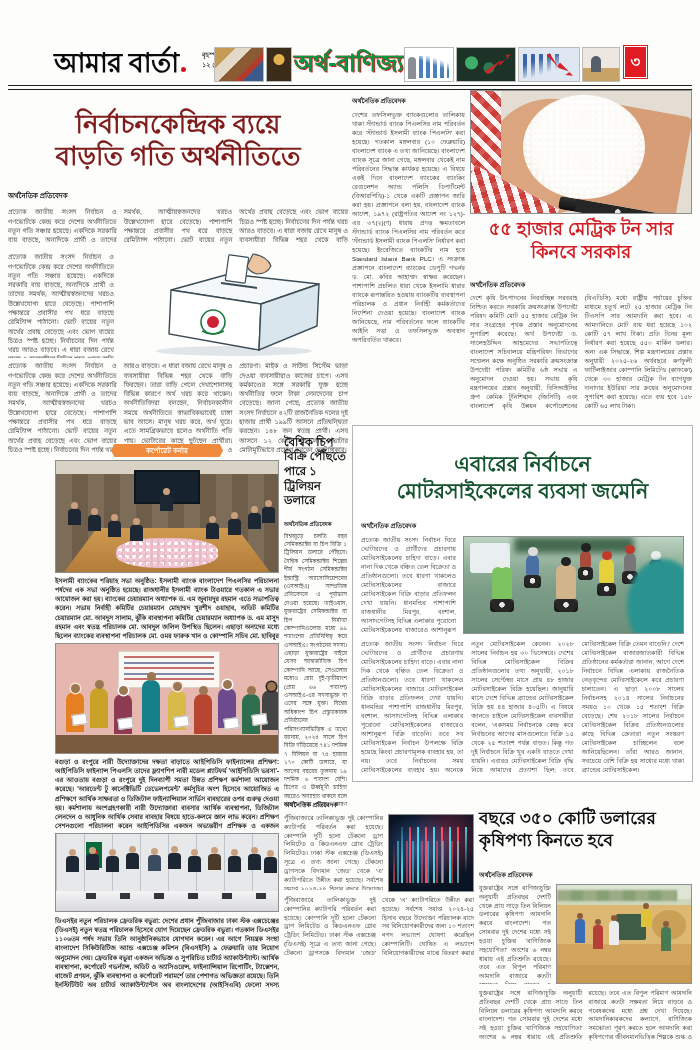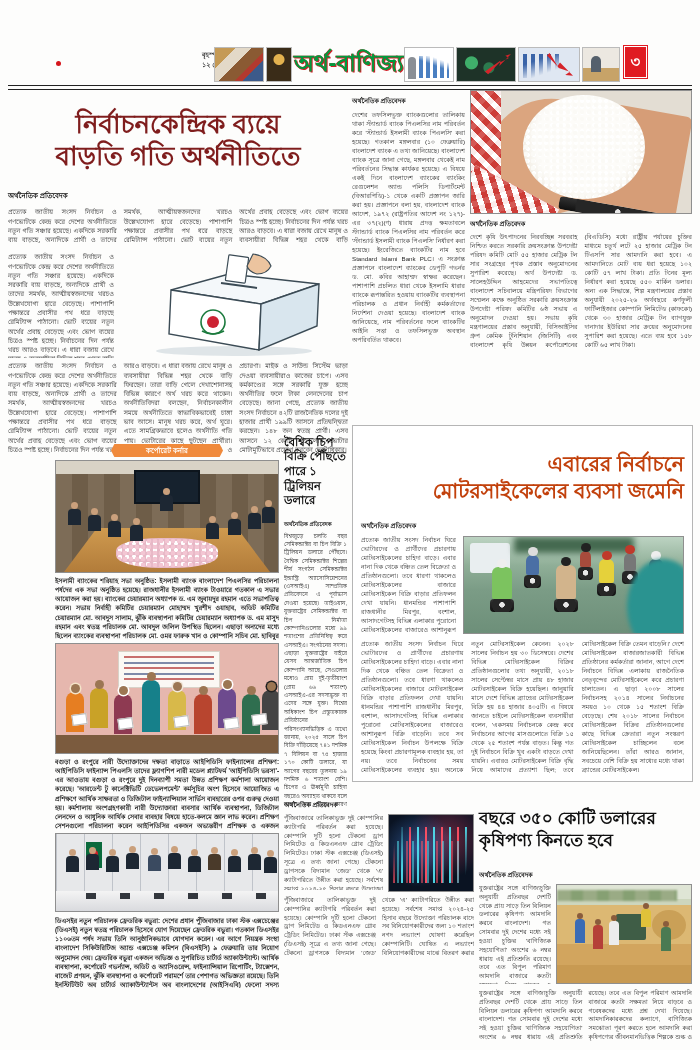--- a/index.html
+++ b/index.html
@@ -68,21 +68,21 @@
   .hand{position:absolute;background:#dba57f;border-radius:50%;}
   .hand.l{left:16px;top:8px;width:125px;height:115px;transform:rotate(-12deg);}
   .hand.r{right:6px;top:16px;width:115px;height:100px;transform:rotate(10deg);background:#d69d77;}
   .gran{position:absolute;left:52px;top:4px;width:122px;height:104px;border-radius:50%;
         background:radial-gradient(circle at 3px 3px,#fbfaf6 2px,transparent 2.6px) 0 0/7px 7px,
                    radial-gradient(circle at 2px 2px,#fff 1.8px,transparent 2.2px) 3px 4px/6px 6px,
                    radial-gradient(circle at 50% 45%,#fdfcf9 58%,#eee8dd 80%,transparent 82%);}
   
   .art-moto{position:absolute;left:352px;top:425px;width:341px;height:357px;border:1px solid #b5b5b5;
             box-sizing:border-box;padding:7px 8px;background:#fff;}
-  .hl-moto{font-size:20.5px;line-height:1.32;font-weight:700;color:#c2410c;text-align:right;}
+  .hl-moto{font-size:20.5px;line-height:1.32;font-weight:700;color:#14532d;text-align:center;}
   .art-moto .byline{margin-top:6px;font-size:6.5px;}
   .moto-row{display:flex;gap:7px;margin-top:4px;}
   .moto-row .colA{width:95px;flex:none;height:98px;font-size:6.2px;}
   .ph-moto{flex:1;height:98px;background:linear-gradient(180deg,#bcd3c2 0,#8fae97 30%,#7b9c86 55%,#6d8f79 100%);}
   .moto-bottom{margin-top:6px;column-count:3;column-gap:8px;height:174px;font-size:6.2px;}
   .van{position:absolute;left:6px;top:6px;width:40px;height:30px;background:#e9eef0;border-radius:3px;}
   .trees{position:absolute;left:50px;top:0;width:120px;height:16px;background:#44694f;filter:blur(3px);}
   .r{position:absolute;border-radius:6px 6px 2px 2px;}
   .r i{position:absolute;left:50%;top:-8px;width:10px;height:9px;margin-left:-5px;border-radius:50% 50% 46% 46%;background:var(--h);}
   .r{background:var(--b);}
@@ -156,21 +156,21 @@
   .q{position:absolute;width:10px;height:24px;border-radius:4px 4px 0 0;background:var(--b);}
   .q::before{content:'';position:absolute;width:6px;height:6px;left:2px;top:-6px;background:#8a5c3c;border-radius:50%;}
   .agri-bottom{margin-top:5px;column-count:2;column-gap:6px;height:56px;font-size:6.1px;}
 </style>
 </head>
 <body>
 
 <div class="page">
 
   <div>
-    <div class="masthead"><span class="dot"></span></div>
+    <div class="masthead"><span>আমার বার্তা</span><span class="dot"></span></div>
     <div class="dateblock">
       <div>বৃহস্পতিবার</div>
       <div>১২ ফেব্রুয়ারি ২০২৬</div>
     </div>
     <div class="thumb t1"></div>
     <div class="thumb t2"></div>
     <div class="section-title">অর্থ-বাণিজ্য</div>
     <div class="thumb t3">
         <div class="bars"></div>
         <div class="man"></div>
@@ -220,20 +220,22 @@
   </section>
 
   <section class="art-fert">
     <div class="ph ph-fert" title="হাতে ধরা সাদা দানাদার সার">
       <div class="hand l"></div>
         <div class="hand r"></div>
       <div class="gran"></div>
       <div class="sleeve"></div>
         <div class="sleeve2"></div>
     </div>
+    <h2 class="hl-fert pre">৫৫ হাজার মেট্রিক টন সার
+কিনবে সরকার</h2>
     <div class="byline">অর্থনৈতিক প্রতিবেদক</div>
     <div class="body-txt fert-body">দেশে কৃষি উৎপাদনের নিরবচ্ছিন্ন সরবরাহ নিশ্চিত করতে সরকারি ক্রয়সংক্রান্ত উপদেষ্টা পরিষদ কমিটি মোট ৫৫ হাজার মেট্রিক টন সার সংগ্রহের পৃথক প্রস্তাব অনুমোদনের সুপারিশ করেছে। অর্থ উপদেষ্টা ড. সালেহউদ্দিন আহমেদের সভাপতিত্বে বাংলাদেশ সচিবালয়ে মন্ত্রিপরিষদ বিভাগের সম্মেলন কক্ষে অনুষ্ঠিত সরকারি ক্রয়সংক্রান্ত উপদেষ্টা পরিষদ কমিটির ৬ষ্ঠ সভায় এ অনুমোদন দেওয়া হয়। সভায় কৃষি মন্ত্রণালয়ের প্রস্তাব অনুযায়ী, বিসিআইসির গ্রুপ কেমিক টুনিশিয়ান (জিসিটি) এবং বাংলাদেশ কৃষি উন্নয়ন কর্পোরেশনের (বিএডিসি) মধ্যে রাষ্ট্রীয় পর্যায়ের চুক্তির মাধ্যমে চতুর্থ লটে ২৫ হাজার মেট্রিক টন টিএসপি সার আমদানি করা হবে। এ আমদানিতে মোট ব্যয় ধরা হয়েছে ১০২ কোটি ৫৭ লাখ টাকা। প্রতি টনের মূল্য নির্ধারণ করা হয়েছে ৫৫০ মার্কিন ডলার। অন্য এক সিদ্ধান্তে, শিল্প মন্ত্রণালয়ের প্রস্তাব অনুযায়ী ২০২৫-২৬ অর্থবছরে কর্ণফুলী ফার্টিলাইজার কোম্পানি লিমিটেড (কাফকো) থেকে ৩০ হাজার মেট্রিক টন ব্যাগযুক্ত দানাদার ইউরিয়া সার ক্রয়ের অনুমোদনের সুপারিশ করা হয়েছে। এতে ব্যয় হবে ১৫৮ কোটি ৬৫ লাখ টাকা।</div>
   </section>
 
   <section class="art-moto">
     <h2 class="hl-moto pre">এবারের নির্বাচনে
 মোটরসাইকেলের ব্যবসা জমেনি</h2>
     <div class="byline">অর্থনৈতিক প্রতিবেদক</div>
     <div class="moto-row">
       <div class="body-txt colA">প্রত্যেক জাতীয় সংসদ নির্বাচন ঘিরে ভোটারদের ও প্রার্থীদের প্রচারণায় মোটরসাইকেলের চাহিদা বাড়ে। এবার নানা দিক থেকে বঞ্চিত তেল বিক্রেতা ও প্রতিষ্ঠানগুলো। তবে ধারণা থাকলেও মোটরসাইকেলের বাজারে মোটরসাইকেল বিক্রি বাড়ার প্রতিফলন দেখা যায়নি। ধানমন্ডির পাশাপাশি রাজধানীর মিরপুর, বংশাল, আসাদগেটসহ বিভিন্ন এলাকার পুরোনো মোটরসাইকেলের বাজারেও আশানুরূপ বিক্রি বাড়েনি। তবে সব মোটরসাইকেল নির্বাচন উপলক্ষে বিক্রি হয়েছে কিংবা প্রচারণামূলক ব্যবহার হয়, তা নয়। তবে নির্বাচনের সময় মোটরসাইকেলের ব্যবহার হয়। অনেকে নতুন মোটরসাইকেল কেনেন। ২০২৮ সালের নির্বাচন হয় ৩০ ডিসেম্বরে। দেশের বিভিন্ন মোটরসাইকেল বিক্রির প্রতিষ্ঠানগুলোর তথ্য অনুযায়ী, ২০১৮ সালের সেপ্টেম্বর মাসে প্রায় ৪৮ হাজার মোটরসাইকেল বিক্রি হয়েছিল। জানুয়ারি মাসে দেশে বিভিন্ন ব্র্যান্ডের মোটরসাইকেল বিক্রি হয় ৪৪ হাজার ৪০৫টি। এ বিষয়ে জানতে চাইলে মোটরসাইকেল ব্যবসায়ীরা বলেন, 'একসময় নির্বাচনকে কেন্দ্র করে নির্বাচনের আগের মাসগুলোতে বিক্রি ১৫ থেকে ২৫ শতাংশ পর্যন্ত বাড়ত। কিন্তু গত দুই নির্বাচনে বিক্রি খুব একটা বাড়তে দেখা যায়নি। এবারও মোটরসাইকেল বিক্রি বৃদ্ধি নিয়ে আমাদের প্রত্যাশা ছিল; তবে মোটরসাইকেল বিক্রি তেমন বাড়েনি।' দেশে মোটরসাইকেল বাজারজাতকারী বিভিন্ন প্রতিষ্ঠানের কর্মকর্তারা জানান, আগে দেশে নির্বাচনে বিভিন্ন এলাকায় রাজনৈতিক নেতৃবৃন্দের মোটরসাইকেলে করে প্রচারণা চালাতেন। এ ছাড়া ২০০৮ সালের নির্বাচনসহ ২০১৪ সালের নির্বাচনের সময়ও ১০ থেকে ১৫ শতাংশ বিক্রি বেড়েছে। শেষ ২০১৮ সালের নির্বাচনে মোটরসাইকেল বিক্রির প্রতিষ্ঠানগুলোর কাছে বিভিন্ন ক্রেতারা নতুন সংস্করণ মোটরসাইকেল চাচ্ছিলেন বলে জানিয়েছিলেন। তাঁরা আরও জানান, সবচেয়ে বেশি বিক্রি হয় সাধ্যের মধ্যে থাকা ব্র্যান্ডের মোটরসাইকেল।</div>

